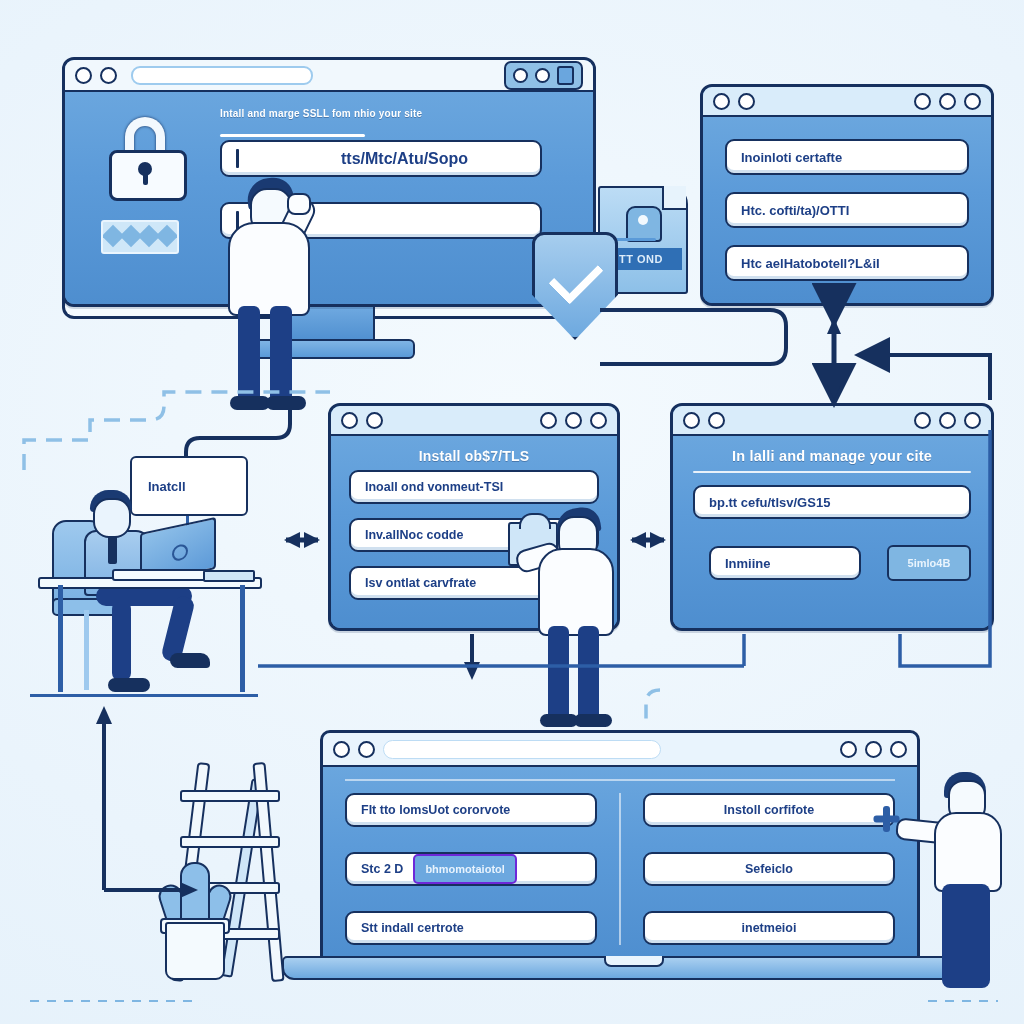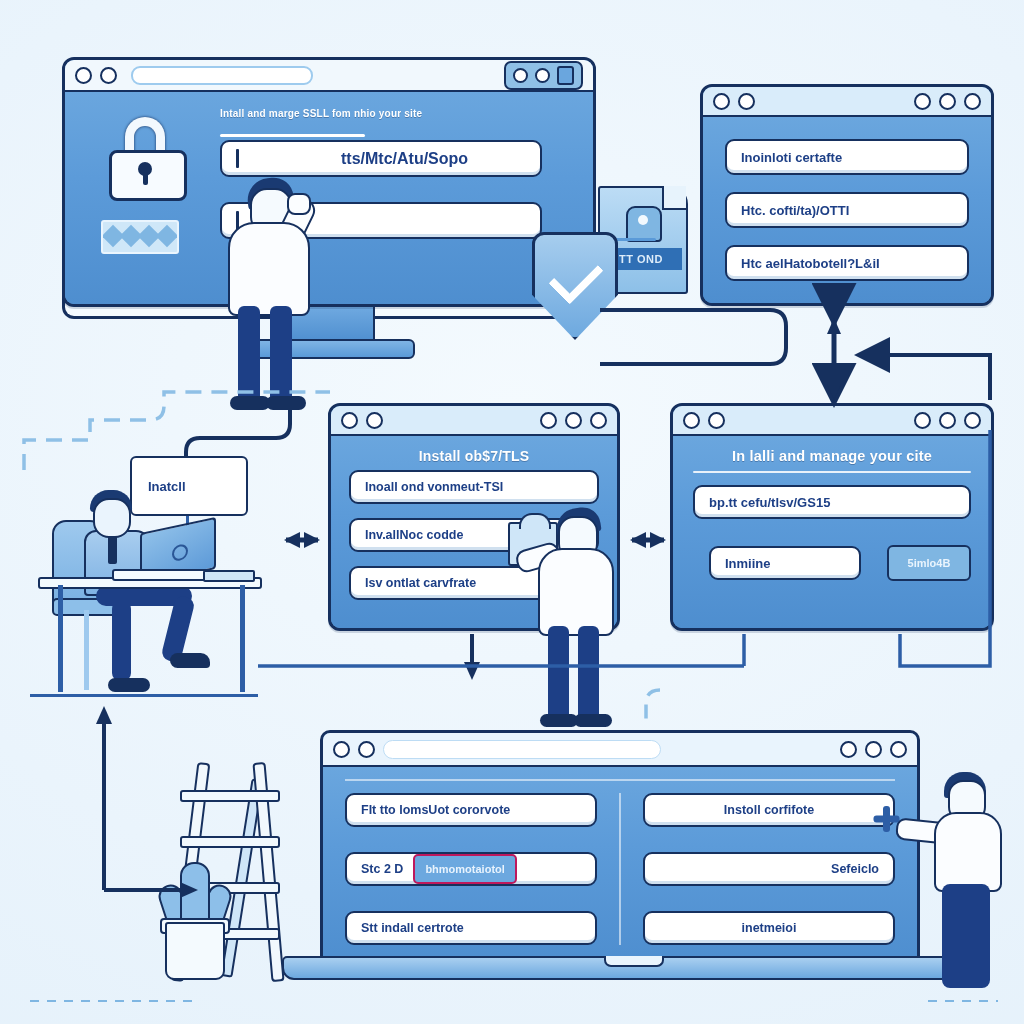--- a/index.html
+++ b/index.html
@@ -98,21 +98,21 @@
   #w-bt .bar{height:34px;background:#e9f4fd;}
   #bt-urlbar{flex:0 0 auto;width:276px;height:17px;border-radius:10px;background:#ffffff;border:1.5px solid #bddcf4;}
   #w-bt .body{padding:12px 22px 6px 22px;}
   #bt-hr{height:2px;background:rgba(255,255,255,.55);margin-bottom:12px;}
   #bt-cols{display:flex;gap:22px;}
   #bt-cols .col{flex:1 1 0;display:flex;flex-direction:column;gap:25px;}
   #bt-cols .field{height:34px;font-size:12.5px;}
   #bt-div{width:2px;background:rgba(255,255,255,.55);}
   #bt-r2{display:flex;align-items:center;gap:0;padding-right:0;}
   #bt-r2 .lbl{white-space:nowrap;}
-  #bt-pill{margin-left:10px;height:26px;padding:0 10px;border:2px solid #be185d;border-radius:5px;
+  #bt-pill{margin-left:10px;height:26px;padding:0 10px;border:2px solid #6d28d9;border-radius:5px;
     background:#6ca8df;color:#e8f3fd;font-size:11px;font-weight:bold;display:flex;align-items:center;}
   #bt-hr2{height:2px;background:rgba(255,255,255,.45);margin-top:12px;}
   #bt-base{position:absolute;left:282px;top:956px;width:676px;height:20px;
     background:linear-gradient(180deg,#a9cff0,#6ca8df);border:2.5px solid #16305e;border-radius:5px 5px 12px 12px;}
   #bt-notch{position:absolute;left:604px;top:956px;width:56px;height:9px;background:#e9f4fd;
     border:2px solid #16305e;border-top:none;border-radius:0 0 7px 7px;}
 
   
   #card-install{position:absolute;left:130px;top:456px;width:118px;height:60px;background:#ffffff;
     border:2.5px solid #16305e;border-radius:6px;display:flex;align-items:center;padding-left:16px;
@@ -427,21 +427,21 @@
           </div>
           <div class="field">
             <span>Stt  indall certrote</span>
           </div>
         </div>
         <div id="bt-div"></div>
         <div class="col">
           <div class="field" style="justify-content:center">
             <span>Instoll corfifote</span>
           </div>
-          <div class="field" style="justify-content:flex-end">
+          <div class="field" style="justify-content:center">
             <span>Sefeiclo</span>
           </div>
           <div class="field" style="justify-content:center">
             <span>inetmeioi</span>
           </div>
         </div>
       </div>
       <div id="bt-hr2"></div>
     </div>
   </div>

